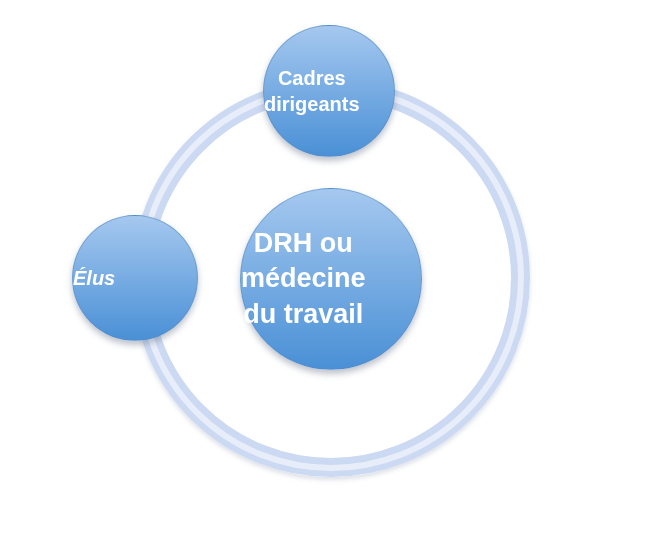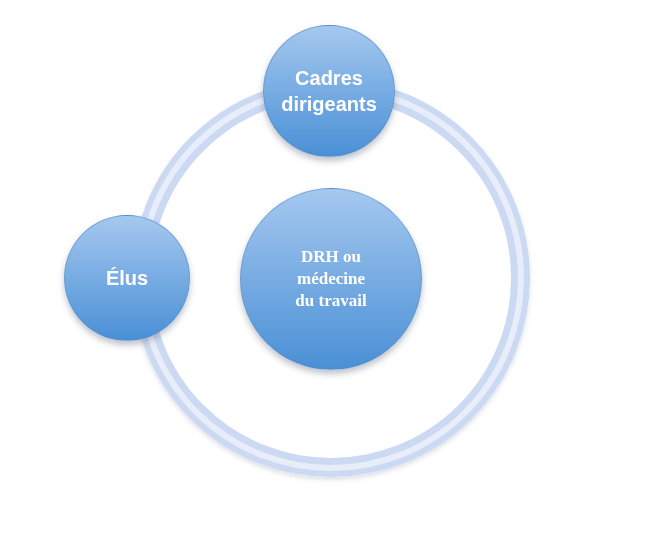--- a/index.html
+++ b/index.html
@@ -49,36 +49,36 @@
   }
   .node {
     position: absolute;
     box-sizing: border-box;
     border-radius: 50%;
     background: linear-gradient(to bottom, var(--circle-gradient-top), var(--circle-gradient-bottom));
     border: 1px solid var(--circle-border);
     box-shadow: 0 4px 6px rgba(110, 120, 140, 0.45);
     display: flex;
     align-items: center;
-    justify-content: center;
+    justify-content: flex-start;
     z-index: 3;
   }
   .node-label {
     color: var(--label-text);
     font-weight: bold;
     text-align: center;
     white-space: pre-line;
     line-height: 1.3;
   }
   .node-center { left: 240px; top: 188px; width: 182px; height: 182px; }
-  .node-center .node-label { font-size: 17px; font-family: Liberation Serif, serif; }
+  .node-center .node-label { font-size: 27px; }
   .node-top    { left: 263px; top: 25px;  width: 132px; height: 132px; }
   .node-right  { left: 458px; top: 217px; width: 126px; height: 126px; }
   .node-bottom { left: 269px; top: 406px; width: 126px; height: 126px; }
-  .node-left   { left: 64px;  top: 215px; width: 126px; height: 126px; }
+  .node-left   { left: 72px;  top: 215px; width: 126px; height: 126px; font-style: italic; }
   .node-top .node-label,
   .node-right .node-label,
   .node-bottom .node-label,
   .node-left .node-label { font-size: 20px; }
 </style>
 </head>
 <body>
 
 <div class="canvas">
 

